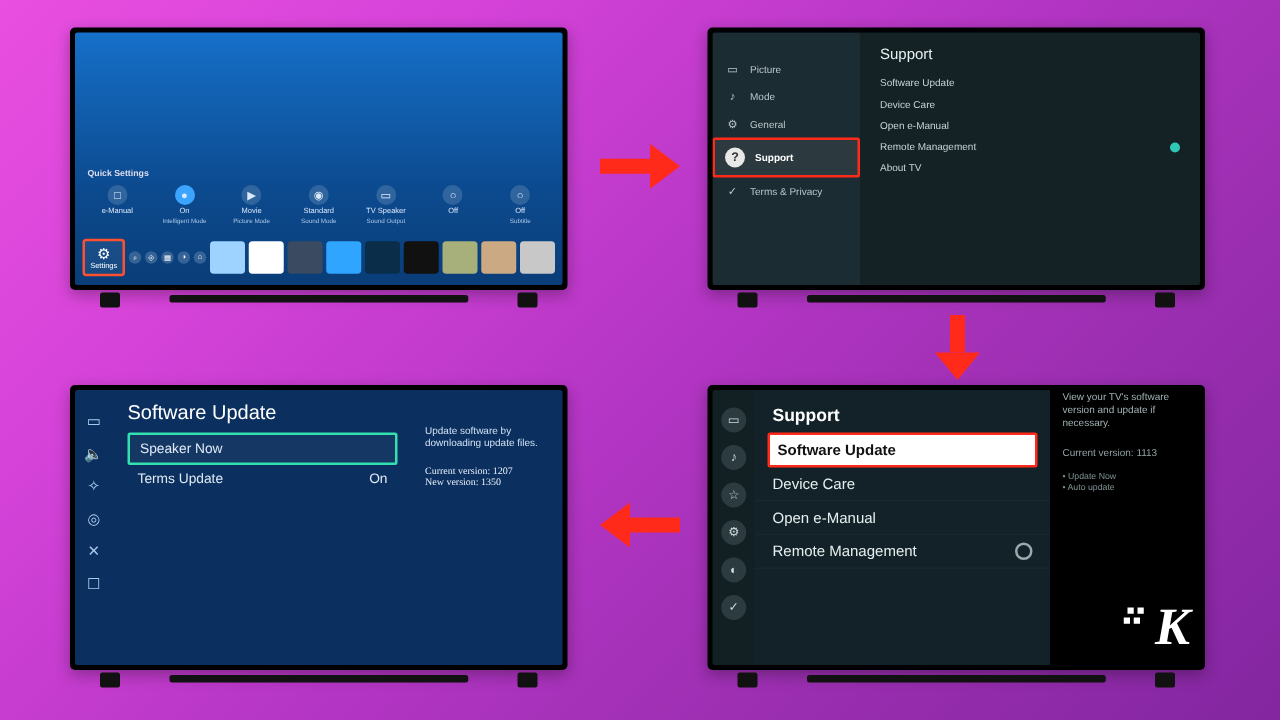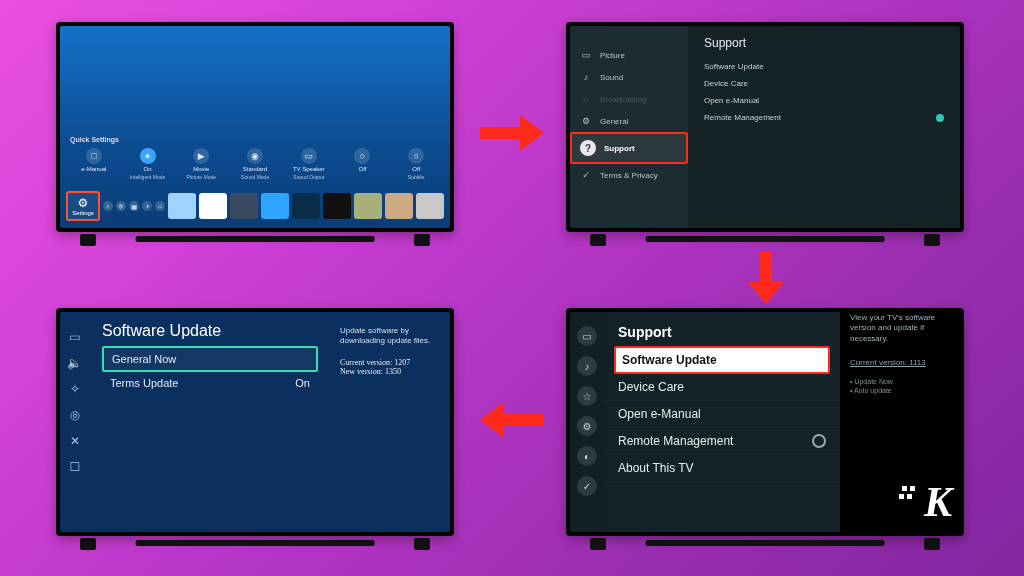--- a/index.html
+++ b/index.html
@@ -68,35 +68,35 @@
   .tv3 .screen { background:#0c1a1e; display:flex; }
   .tv3 .icol { width:34px; background:rgba(20,34,38,0.8); display:flex; flex-direction:column; align-items:center; gap:10px; padding-top:14px; }
   .tv3 .icol span { width:20px; height:20px; border-radius:50%; background:rgba(120,140,145,0.25); font-size:10px; color:#cfd9db; display:flex; align-items:center; justify-content:center; cursor:pointer; }
   .tv3 .list { flex:1; background:#122228; padding:8px 0 0 0; }
   .tv3 .list .head { font-size:14px; font-weight:bold; color:#fff; padding:4px 14px 6px; }
   .tv3 .list .li { font-size:12px; color:#e6efef; padding:6px 14px; border-bottom:1px solid rgba(255,255,255,0.03); cursor:pointer; display:flex; align-items:center; justify-content:space-between; }
   .tv3 .list .li.hl { background:#fff; color:#111; font-weight:bold; border:2px solid #ff2a1a; border-radius:2px; margin:0 10px 0 10px; padding:5px 6px; }
   .tv3 .list .li .ring { width:14px; height:14px; border:2px solid #9aa9ab; border-radius:50%; }
   .tv3 .side { width:120px; background:#000000; padding:1px 10px; font-size:8px; color:#8fa0a3; }
   .tv3 .side .desc { line-height:1.3; margin-bottom:14px; color:#9fb1b3; }
-  .tv3 .side .cv { margin-bottom:10px;text-decoration:underline; }
+  .tv3 .side .cv { margin-bottom:10px; }
   .tv3 .side .b { font-size:7px; color:#7f9193; display:block; padding:1px 0; }
   .tv3 .k-logo { position:absolute; right:8px; bottom:6px; font-size:42px; font-weight:900; font-style:italic; color:#fff; font-family: Georgia, serif; }
   .tv3 .k-logo::before { content:""; position:absolute; left:-22px; top:8px; width:5px; height:5px; background:#fff; box-shadow:-3px 8px 0 #fff, 8px 0 0 #fff, 5px 8px 0 #fff; }
 
   
   .tv4 { top:308px; left:56px; width:398px; height:228px; }
   .tv4 .screen { background:#0b2f5e; display:flex; }
   .tv4 .icol2 { width:30px; display:flex; flex-direction:column; align-items:center; gap:12px; padding-top:18px; color:#a9c7ea; }
   .tv4 .icol2 span { font-size:12px; cursor:pointer; }
   .tv4 .panel { flex:1; padding:10px 12px; }
   .tv4 .title { font-size:16px; color:#fff; margin-bottom:6px; }
   .tv4 .opt { font-size:11px; color:#dfeaf6; padding:5px 8px; border-radius:2px; cursor:pointer; display:flex; justify-content:space-between; }
   .tv4 .opt.hl { border:2px solid #32e0b0; background:rgba(255,255,255,0.04); }
-  .tv4 .right { width:120px; padding:14px 10px; font-size:8px; color:#cfe0f2; }
+  .tv4 .right { width:120px; padding:28px 10px; font-size:8px; color:#cfe0f2; }
   .tv4 .right .d { line-height:1.25; margin-bottom:12px; }
   .tv4 .right .v { font-size:8px; color:#e8f0fa;font-family:Liberation Serif, serif; }
 
   
   .arrow { position:absolute; }
   .arrow .shaft { background:#ff2a1a; position:absolute; }
   .arrow .head { width:0; height:0; position:absolute; }
   
   .a1 { left:480px; top:115px; width:64px; height:36px; }
   .a1 .shaft { left:0; top:12px; width:40px; height:12px; }
@@ -184,25 +184,21 @@
 
 <div class="tv tv2">
   <div class="screen">
     <div class="sidebar">
       <div class="sb-item">
           <span class="ic">▭</span>
           <span>Picture</span>
         </div>
       <div class="sb-item">
           <span class="ic">♪</span>
-          <span>Sound</span>
-        </div>
-      <div class="sb-item dim">
-          <span class="ic">☆</span>
-          <span>Broadcasting</span>
+          <span>Mode</span>
         </div>
       <div class="sb-item">
           <span class="ic">⚙</span>
           <span>General</span>
         </div>
       <div class="sb-item hl">
           <span class="ic">?</span>
           <span>Support</span>
         </div>
       <div class="sb-item">
@@ -219,20 +215,24 @@
       <div class="row">
           <span>Device Care</span>
           <span class="dot"></span>
         </div>
       <div class="row">
           <span>Open e-Manual</span>
           <span class="dot"></span>
         </div>
       <div class="row tog">
           <span>Remote Management</span>
+          <span class="dot"></span>
+        </div>
+      <div class="row">
+          <span>About TV</span>
           <span class="dot"></span>
         </div>
     </div>
   </div>
   <span class="leg-l"></span>
     <span class="leg-r"></span>
 </div>
 
 <div class="tv tv3">
   <div class="screen">
@@ -252,23 +252,20 @@
       <div class="li">
           <span>Device Care</span>
         </div>
       <div class="li">
           <span>Open e-Manual</span>
         </div>
       <div class="li">
           <span>Remote Management</span>
           <span class="ring"></span>
         </div>
-      <div class="li">
-          <span>About This TV</span>
-        </div>
     </div>
     <div class="side">
       <div class="desc">View your TV's software version and update if necessary.</div>
       <div class="cv">Current version: 1113</div>
       <span class="b">• Update Now</span>
       <span class="b">• Auto update</span>
     </div>
     <div class="k-logo">K</div>
   </div>
   <span class="leg-l"></span>
@@ -281,21 +278,21 @@
       <span>▭</span>
       <span>🔈</span>
       <span>✧</span>
       <span>◎</span>
       <span>✕</span>
       <span>☐</span>
     </div>
     <div class="panel">
       <div class="title">Software Update</div>
       <div class="opt hl">
-          <span>General Now</span>
+          <span>Speaker Now</span>
           <span></span>
         </div>
       <div class="opt">
           <span>Terms Update</span>
           <span>On</span>
         </div>
     </div>
     <div class="right">
       <div class="d">Update software by downloading update files.</div>
       <div class="v">Current version: 1207</div>

